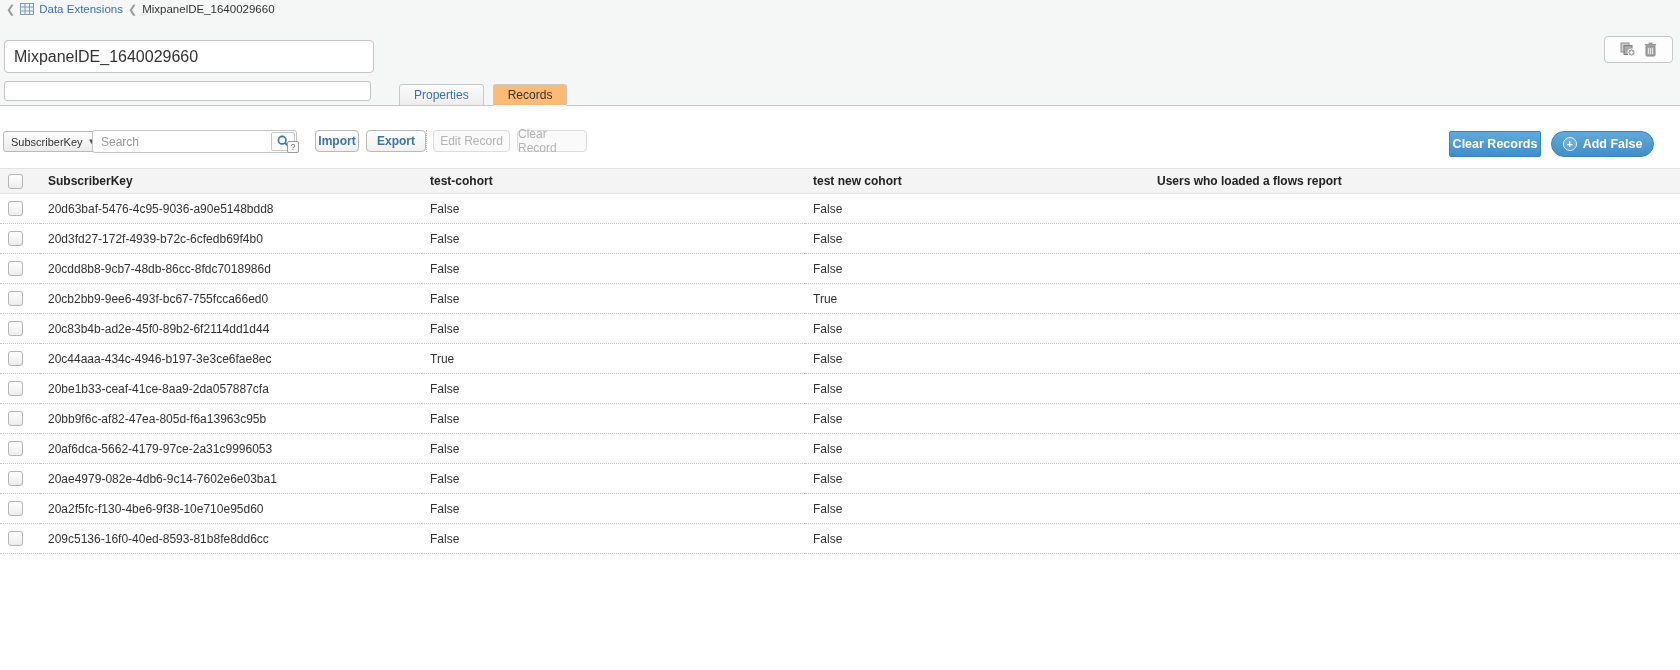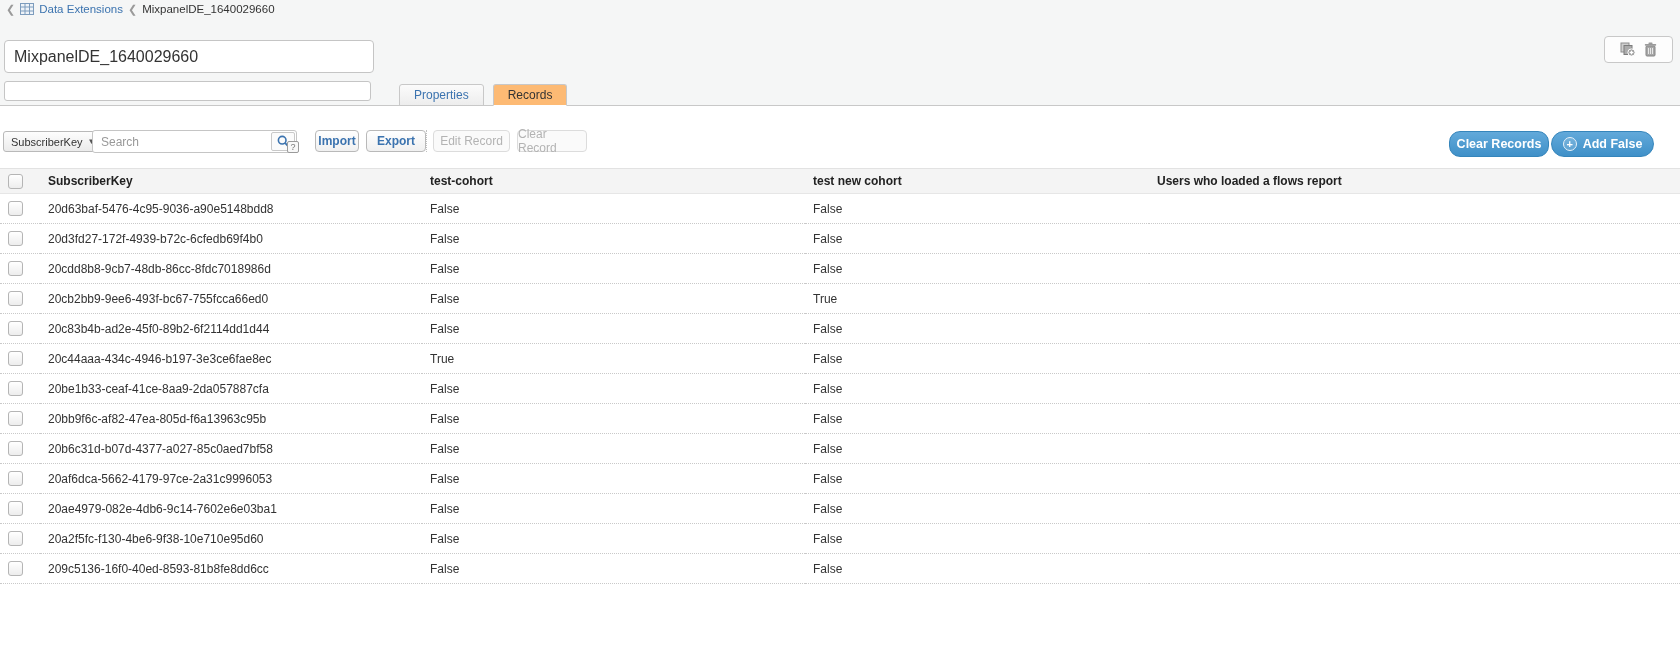--- a/index.html
+++ b/index.html
@@ -108,21 +108,21 @@
   .toolbar-divider {
     position: absolute; top: 2px; left: 426px; height: 22px; width: 0;
     border-left: 1px dotted #c0c0c0;
   }
   .btn-edit-record  { left: 433px; width: 77px; }
   .btn-clear-record { left: 517px; width: 70px; }
   .btn-blue {
     background: linear-gradient(#62a9da, #3f90c8);
     border: 1px solid #3585bb; color: #fff; font-weight: bold; font-size: 12.5px;
   }
-  .btn-clear-records { top: 3px; left: 1449px; width: 100px; height: 26px; border-radius: 11px; }
+  .btn-clear-records { top: 3px; left: 1449px; width: 92px; height: 26px; border-radius: 2px; }
   .btn-add-record   { top: 3px; left: 1551px; width: 103px; height: 26px; border-radius: 14px; gap: 6px; }
   .plus-circle {
     width: 14px; height: 14px; border: 1px solid #e8f2f9; border-radius: 50%;
     font-size: 11px; line-height: 12px; text-align: center; color: #fff;
     background: rgba(255,255,255,0.15); flex: 0 0 auto;
   }
 
   
   .records-table { position: absolute; top: 168px; left: 0; width: 1680px; }
   table { width: 1680px; border-collapse: collapse; table-layout: fixed; }
@@ -305,27 +305,20 @@
   </tr>
 
   <tr>
     <td><span class="checkbox"></span></td>
     <td>20bb9f6c-af82-47ea-805d-f6a13963c95b</td>
     <td>False</td>
     <td>False</td>
     <td></td>
   </tr>
 
-  <tr>
-    <td><span class="checkbox"></span></td>
-    <td>20b6c31d-b07d-4377-a027-85c0aed7bf58</td>
-    <td>False</td>
-    <td>False</td>
-    <td></td>
-  </tr>
 
 
   <tr>
     <td><span class="checkbox"></span></td>
     <td>20af6dca-5662-4179-97ce-2a31c9996053</td>
     <td>False</td>
     <td>False</td>
     <td></td>
   </tr>
 

